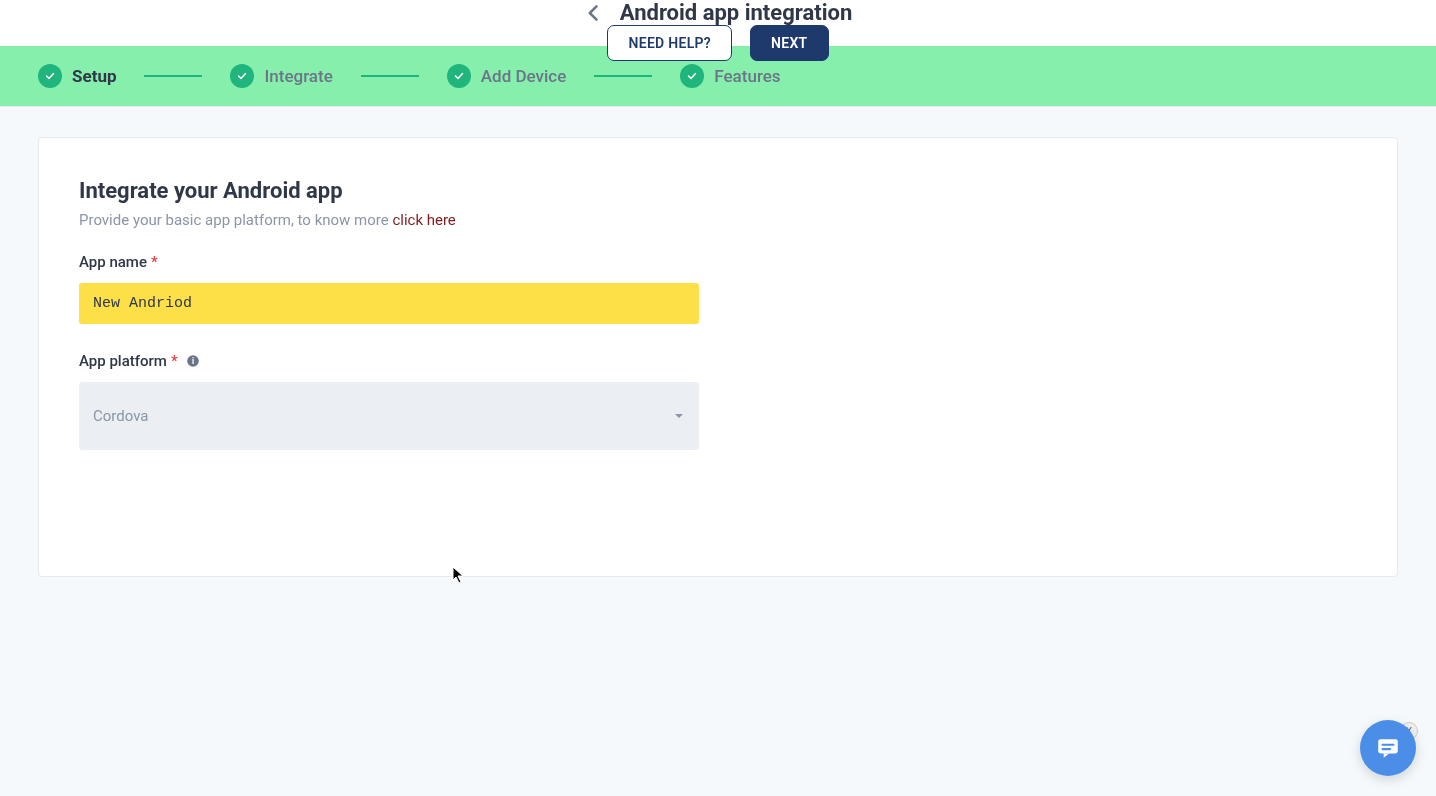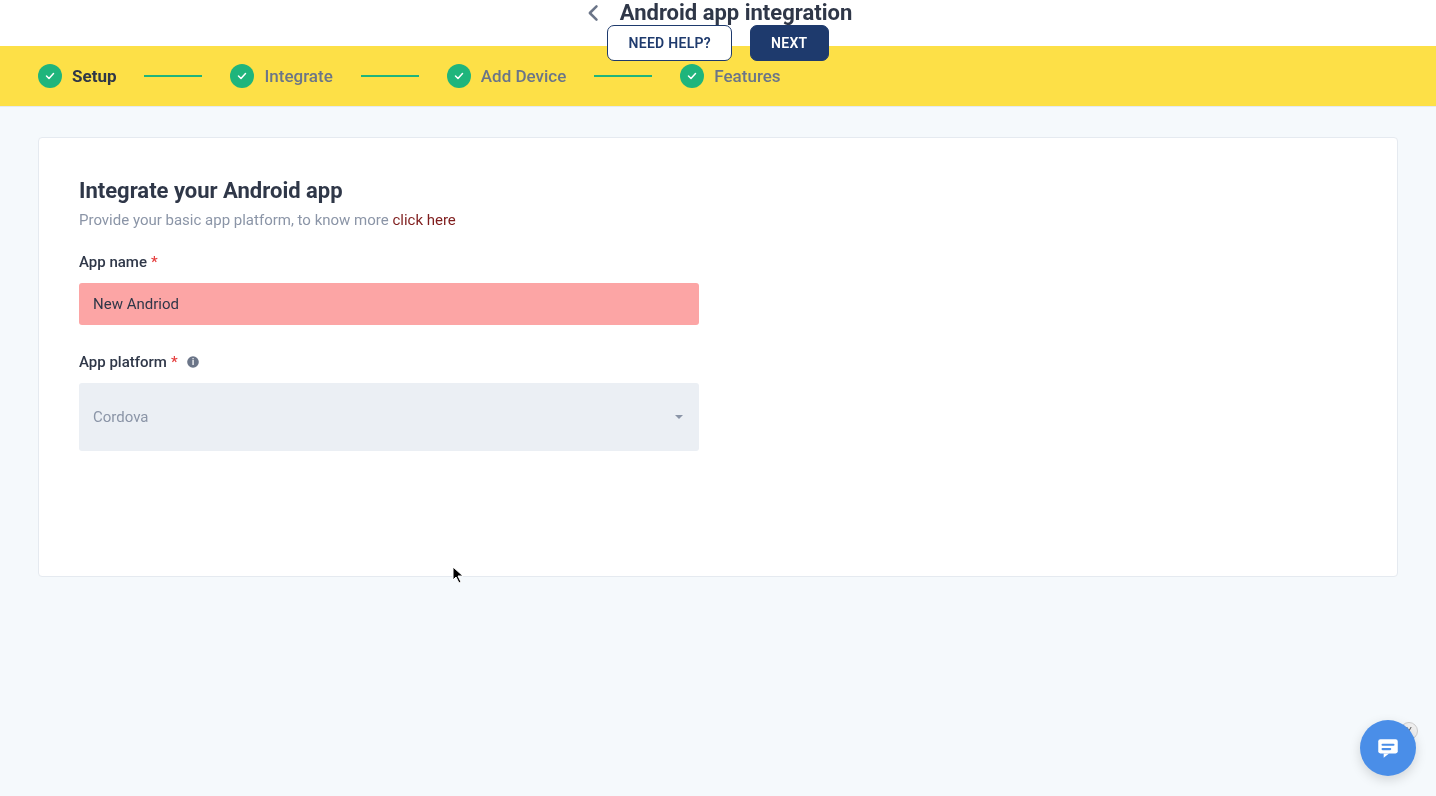--- a/index.html
+++ b/index.html
@@ -59,21 +59,21 @@
       background: #ffffff;
       border: 1px solid #1e3a6d;
       color: #1e3a6d;
     }
     .btn-primary {
       background: #1e3a6d;
       border: 1px solid #1e3a6d;
       color: #ffffff;
     }
     .stepper-bar {
-      background: #fde047;
+      background: #86efac;
       border-bottom: 1px solid #e5eaf0;
       padding: 18px 38px;
       display: flex;
       align-items: center;
       gap: 28px;
       text-align: center;
     }
     .step {
       display: flex;
       align-items: center;
@@ -151,27 +151,28 @@
     .info-icon {
       display: inline-flex;
       margin-left: 4px;
     }
     .info-icon svg {
       width: 14px;
       height: 14px;
     }
     .text-input {
       width: 100%;
-      background: #fca5a5;
+      background: #fde047;
       border: none;
       outline: none;
       padding: 12px 14px;
       font-size: 15px;
       color: #2f3748;
       border-radius: 3px;
+      font-family: Liberation Mono, monospace;
     }
     .select-box {
       width: 100%;
       background: #ebeff4;
       border: none;
       outline: none;
       padding: 25px 14px;
       font-size: 15px;
       color: #8b95a7;
       border-radius: 3px;

